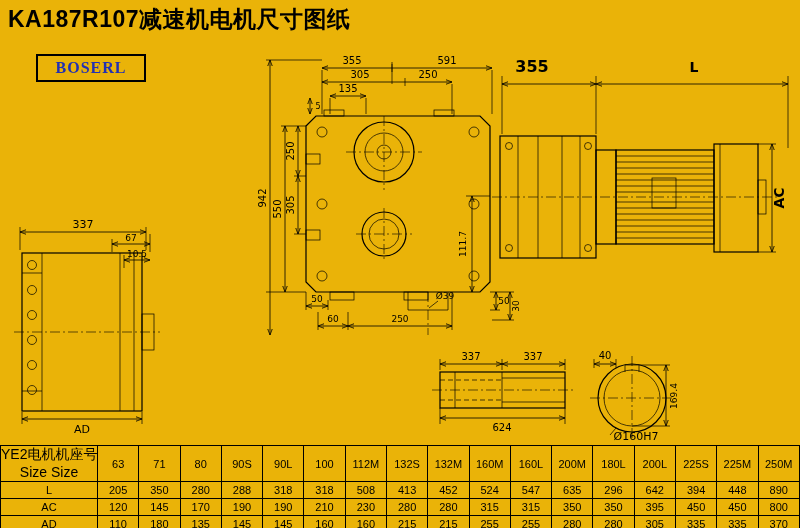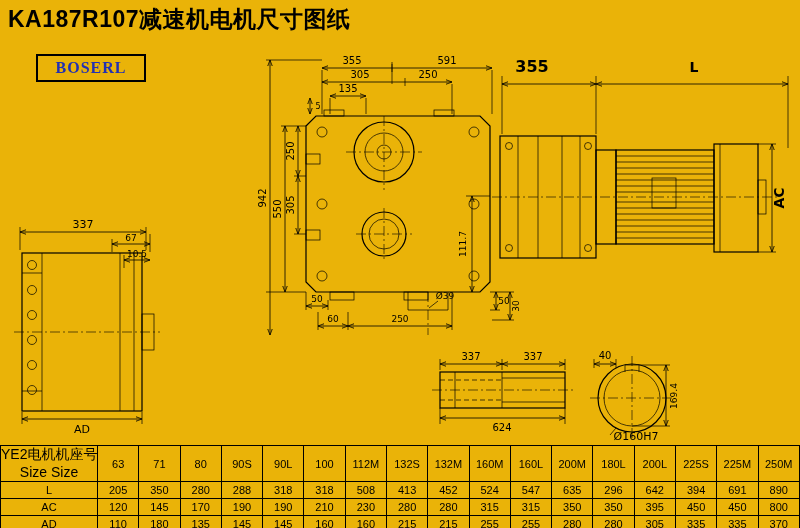--- a/index.html
+++ b/index.html
@@ -255,21 +255,21 @@
           <td>318</td>
           <td>508</td>
           <td>413</td>
           <td>452</td>
           <td>524</td>
           <td>547</td>
           <td>635</td>
           <td>296</td>
           <td>642</td>
           <td>394</td>
-          <td>691</td>
+          <td>448</td>
           <td>890</td>
         </tr>
         <tr>
           <th class="label-col">AC</th>
           <td>120</td>
           <td>145</td>
           <td>170</td>
           <td>190</td>
           <td>190</td>
           <td>210</td>

